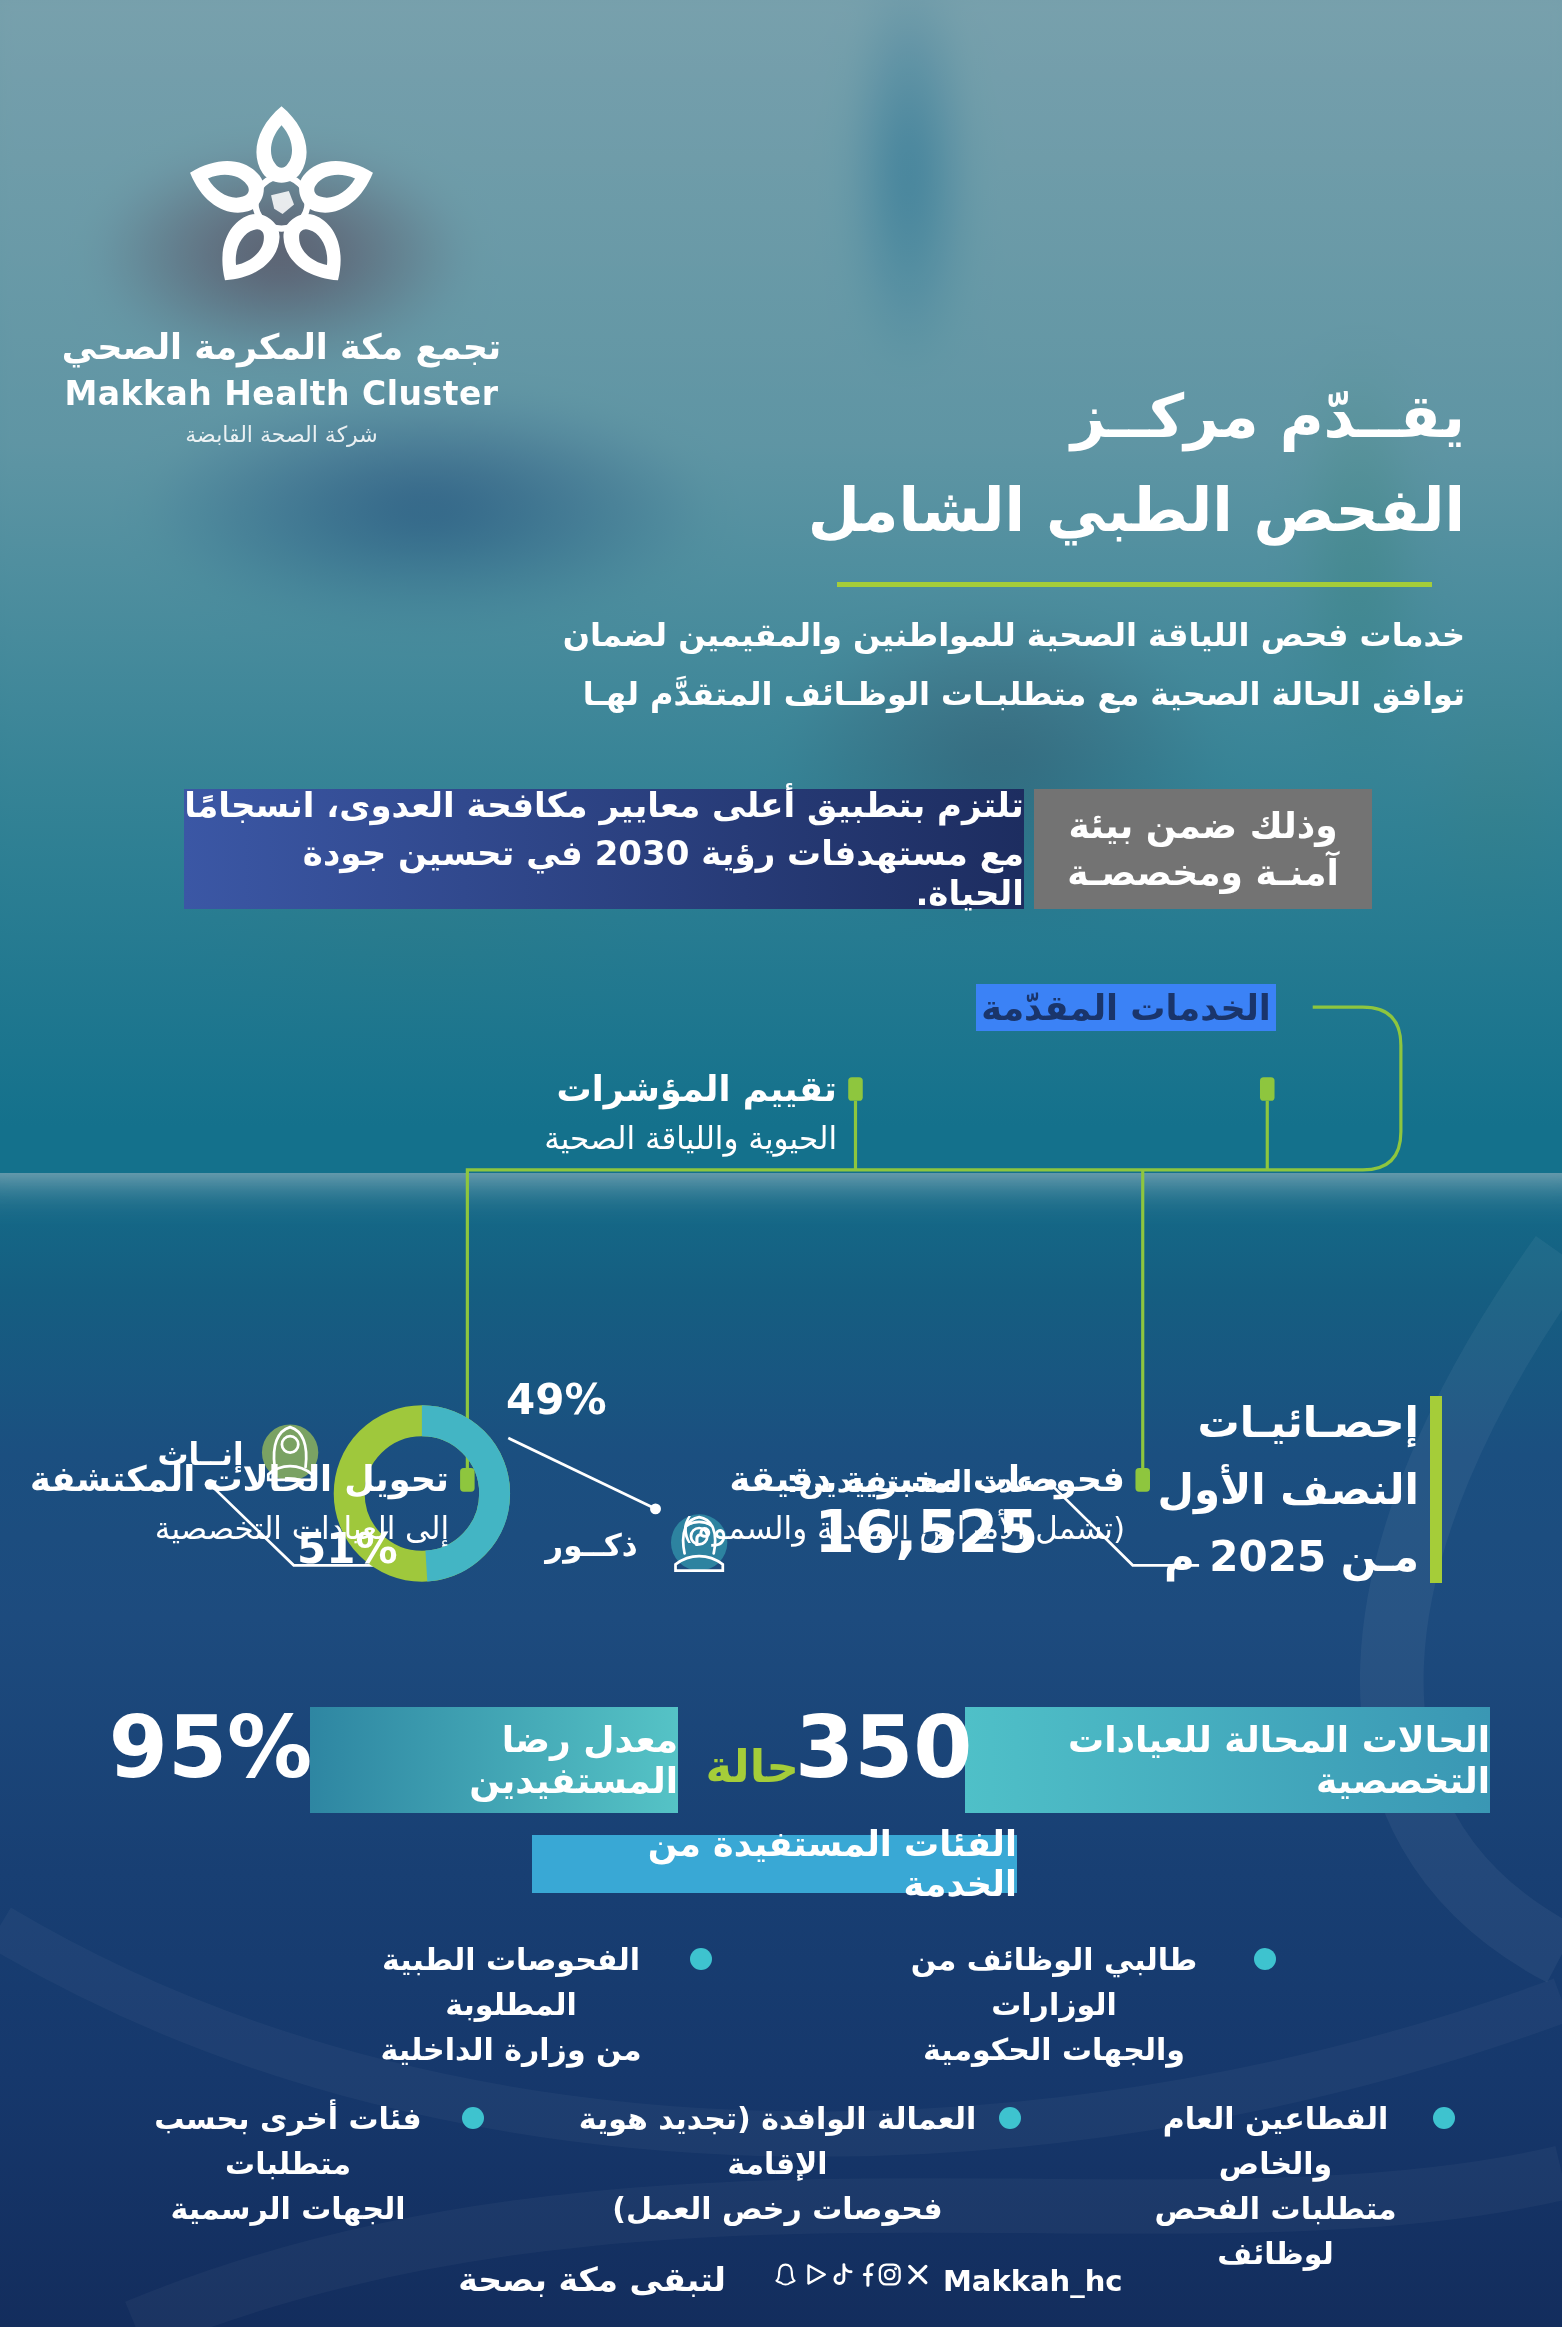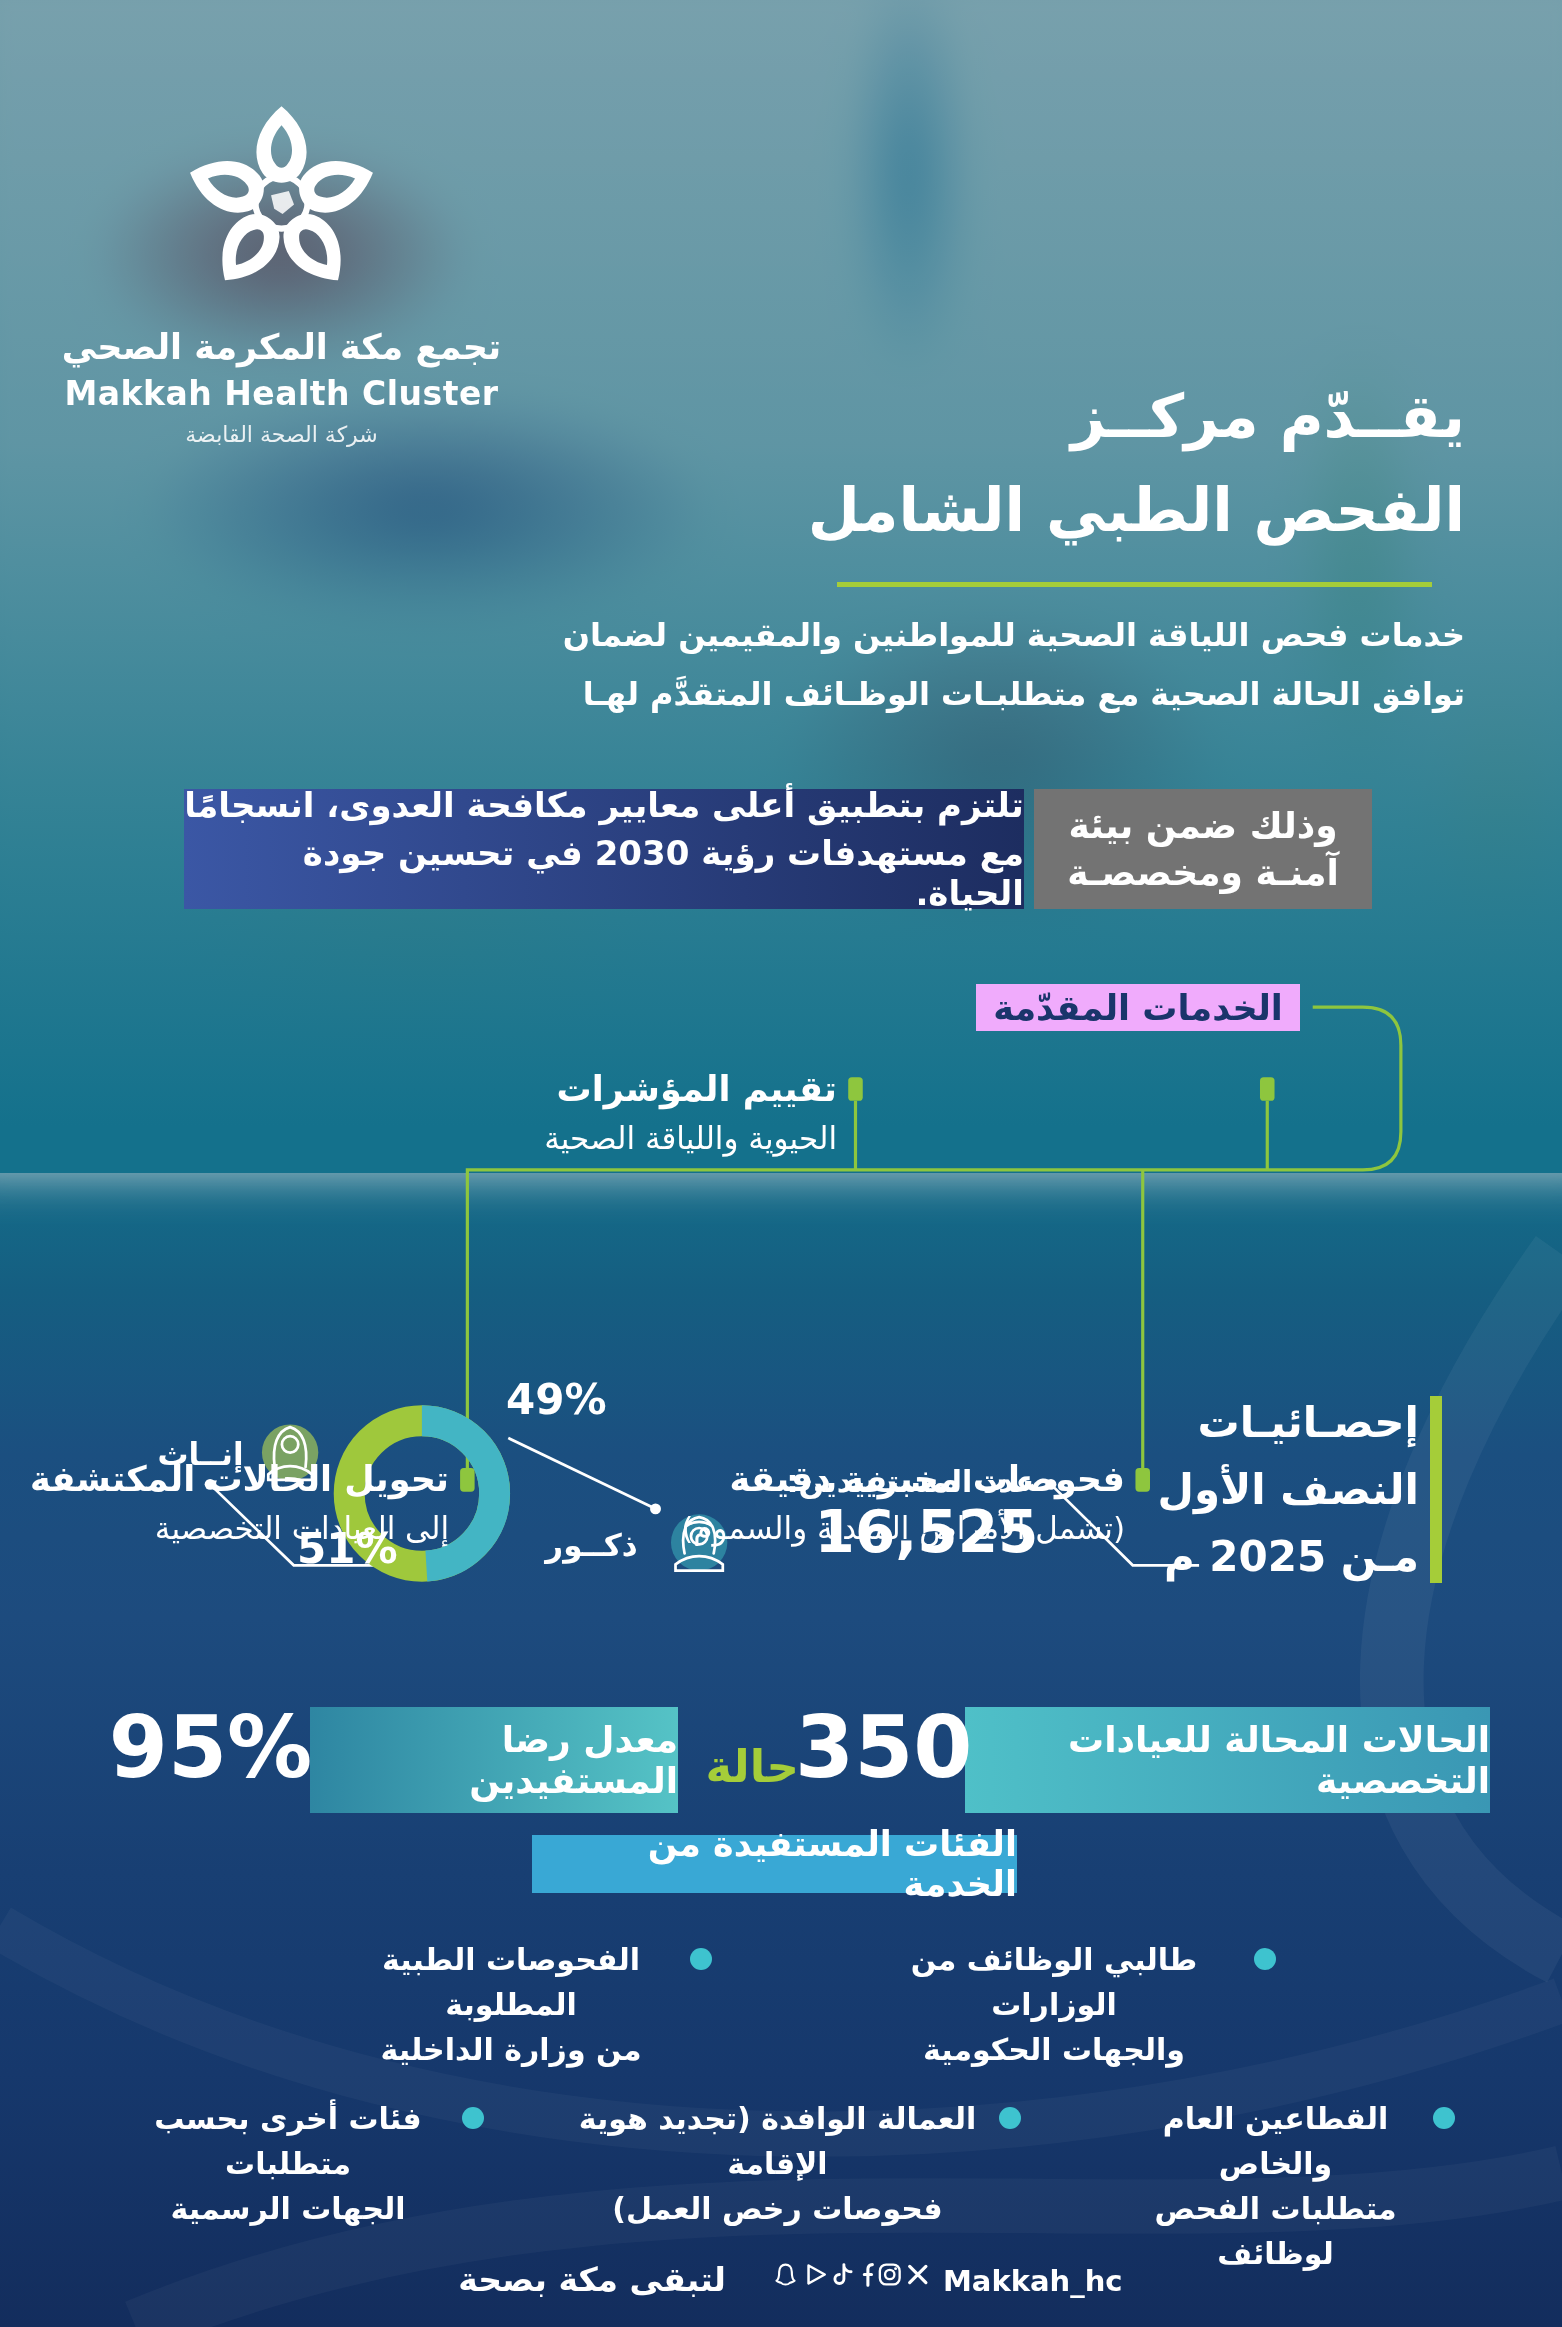--- a/index.html
+++ b/index.html
@@ -35,21 +35,21 @@
   .desc-line{font-size:32px;font-weight:600;}
   
   .env-teal{position:absolute;left:1035px;top:789px;width:338px;height:120px;background:#737373;
       display:flex;flex-direction:column;justify-content:center;align-items:center;gap:5.5px;
       color:#fff;font-size:36px;font-weight:bold;}
   .env-navy{position:absolute;left:185px;top:789px;width:840px;height:120px;
       background:linear-gradient(90deg,#3b57a5,#1d2d60);
       display:flex;flex-direction:column;justify-content:center;align-items:center;gap:7.3px;
       color:#fff;font-size:34px;font-weight:bold;}
   
-  .services-label{position:absolute;left:977px;top:984px;width:324px;height:47px;background:#f0abfc;
+  .services-label{position:absolute;left:977px;top:984px;width:300px;height:47px;background:#3b82f6;
       color:#1a356b;font-size:35px;font-weight:bold;display:flex;align-items:center;justify-content:center;}
   .svc{position:absolute;text-align:right;color:#fff;}
   .svc .t{font-size:35px;font-weight:bold;line-height:47px;}
   .svc .s{font-size:31px;font-weight:400;line-height:51px;}
   
   .stats-bar{position:absolute;left:1431px;top:1396px;width:11.8px;height:187px;background:#a5cd39;}
   .stats-title{position:absolute;right:143px;top:1389px;text-align:right;color:#fff;
       font-size:42px;font-weight:bold;line-height:67px;white-space:nowrap;}
   .benef-label{font-size:30px;font-weight:600;}
   .benef-value{font-size:58px;font-weight:bold;}

